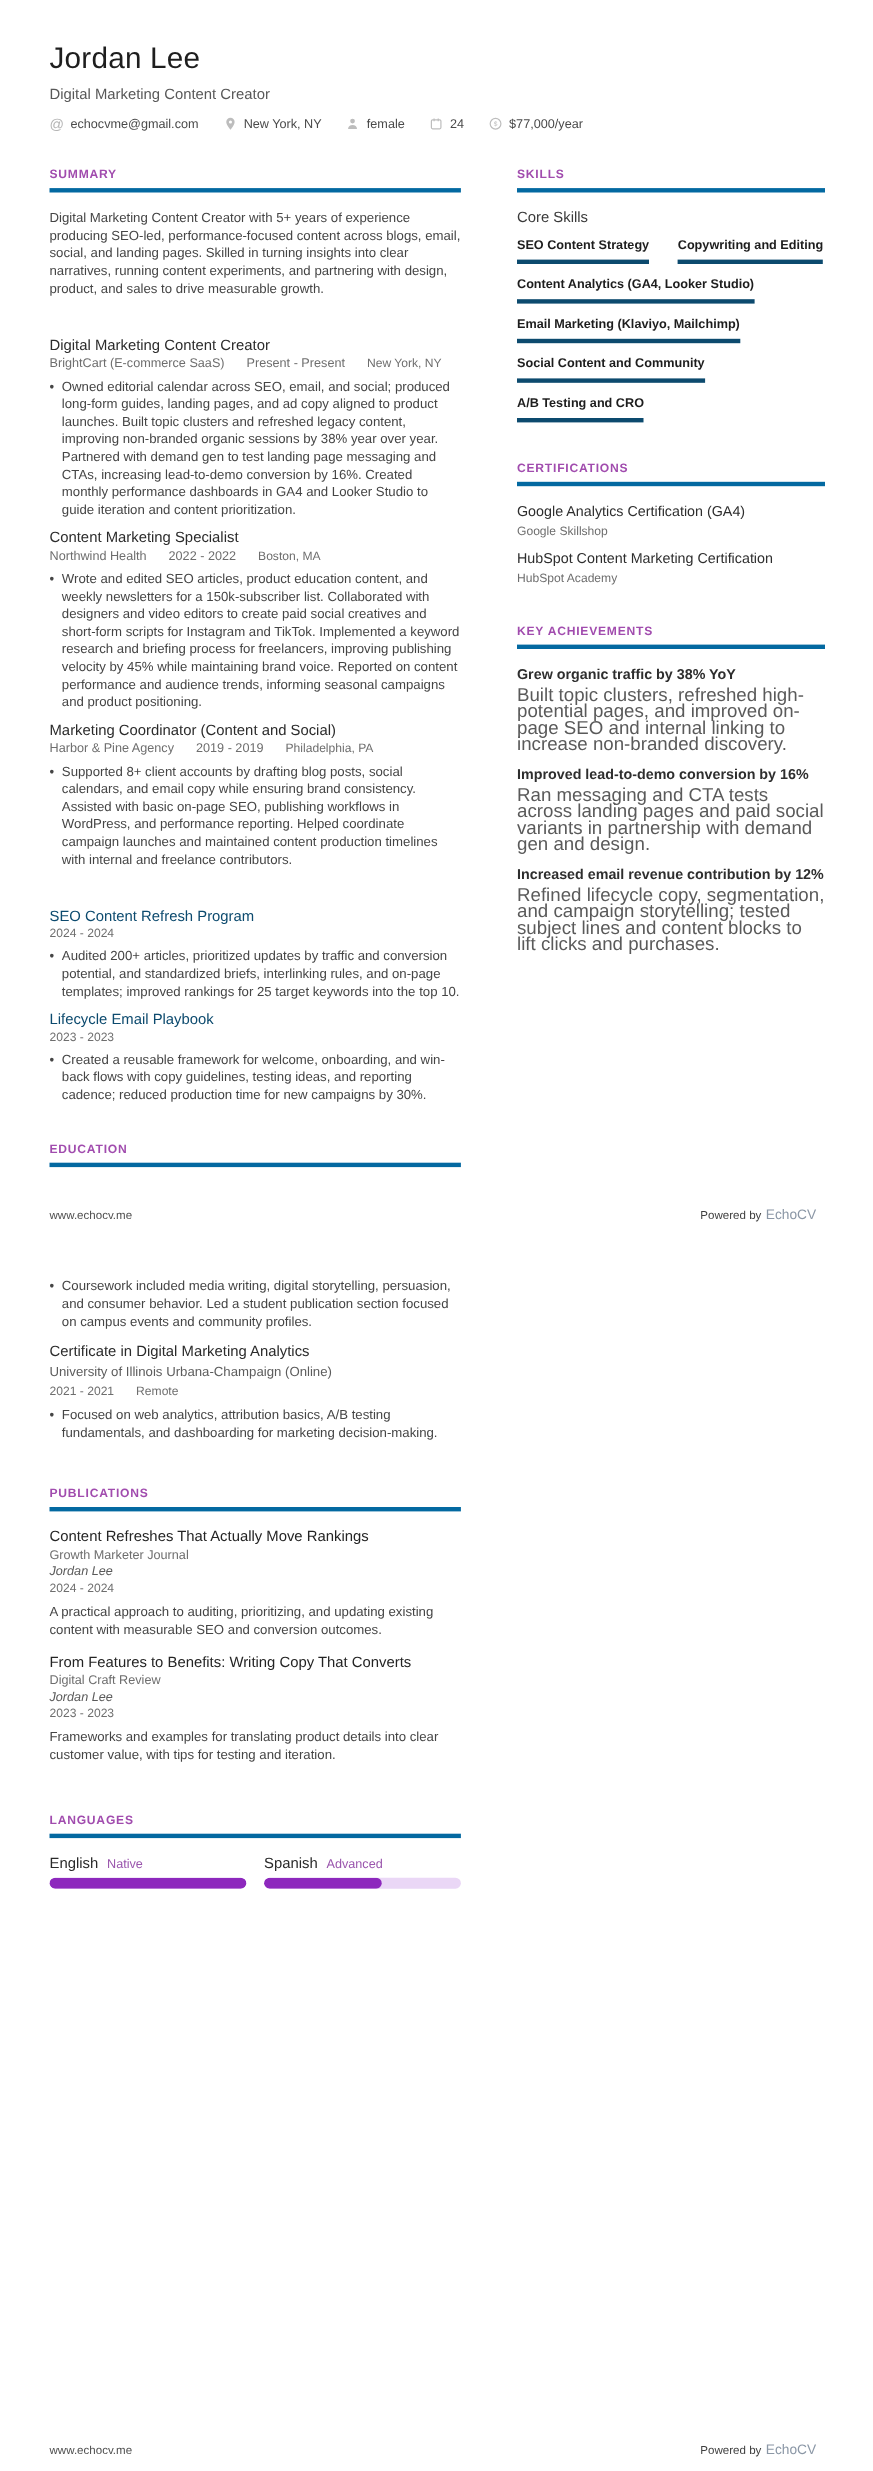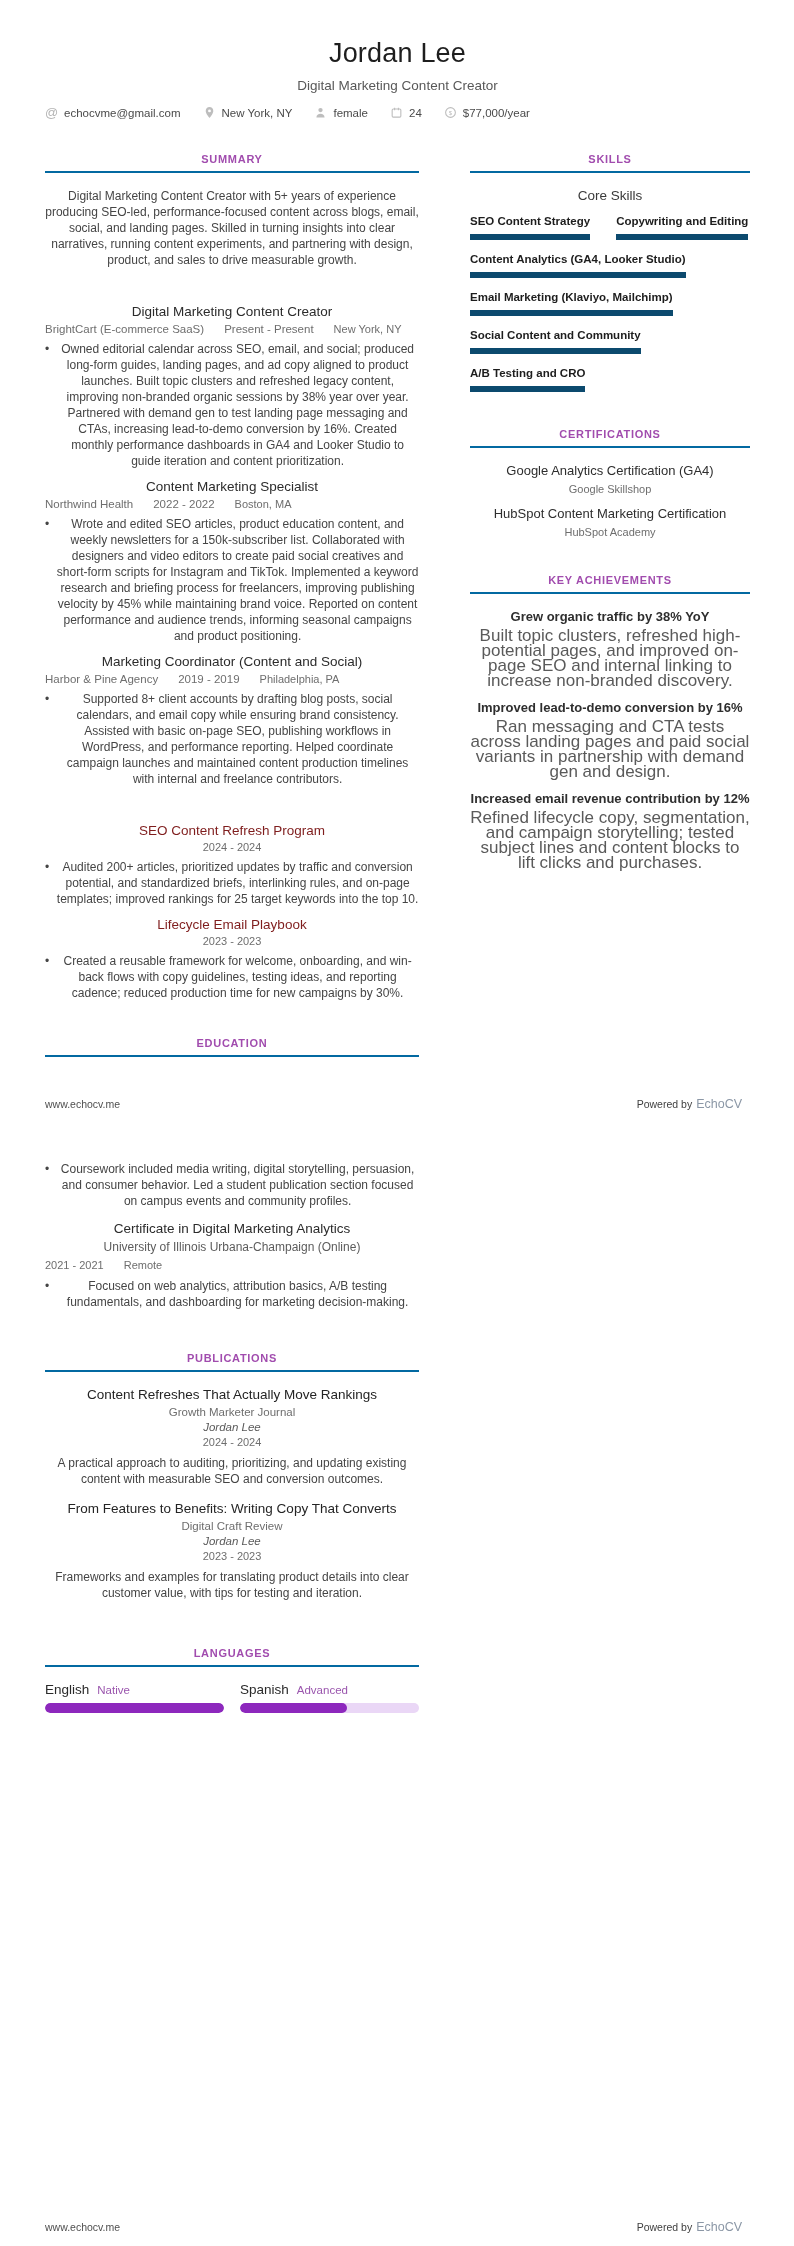--- a/index.html
+++ b/index.html
@@ -1,61 +1,61 @@
 <!DOCTYPE html>
 <html><head>
 <meta charset="utf-8">
 <style>
   * { margin:0; padding:0; box-sizing:border-box; }
   html,body { background:#ffffff; }
   body { font-family:"Liberation Sans","DejaVu Sans",sans-serif; color:#3d3d3d; }
   .canvas { width:794px; height:2246px; margin:0 auto; background:#fff; position:relative; overflow:hidden; }
-  .page { width:794px; height:1123px; position:relative; padding:38px 44px 0 45px; overflow:hidden;text-align:center; }
+  .page { width:794px; height:1123px; position:relative; padding:38px 44px 0 45px; overflow:hidden; }
 
   
   .name { font-size:27px; font-weight:500; color:#1e1e1e; letter-spacing:.2px; }
   .role { font-size:13.5px; color:#585858; margin-top:9px; }
   .contact { display:flex; align-items:center; gap:22px; margin-top:13px; }
   .c-item { display:flex; align-items:center; gap:6px; font-size:11.5px; color:#4a4a4a; }
   .c-item .ic { display:inline-flex; width:13px; height:13px; align-items:center; justify-content:center; color:#b5b5b5; }
   .c-item .ic svg { width:13px; height:13px; }
   .at-glyph { font-size:13px; color:#bdbdbd; line-height:1; }
 
   
   .cols { display:flex; margin-top:34px; }
   .col-left { width:374px; }
   .col-gap { width:51px; }
   .col-right { width:280px; }
 
   .section { margin-top:36px; }
   .section.first { margin-top:0; }
   .sec-head { font-size:11px; font-weight:700; letter-spacing:.7px; color:#a14cae;
-              padding-bottom:6px; border-bottom:2px solid #0369a1; margin-bottom:15px; }
+              padding-bottom:6px; border-bottom:4px solid #0369a1; margin-bottom:15px; }
 
   .body-text { font-size:12px; line-height:16px; color:#454545; }
 
   .job { margin-bottom:10px; }
   .job-title { font-size:13.5px; font-weight:500; color:#2b2b2b; margin-bottom:4px; }
   .job-meta { display:flex; align-items:baseline; gap:20px; font-size:11.5px; color:#6e6e6e; margin-bottom:6px; flex-wrap:wrap; }
   .job-meta .m-loc { font-size:11px; }
   .bullet { display:flex; gap:7px; font-size:12px; line-height:16px; color:#454545; }
   .bullet .dot { flex:0 0 auto; }
 
   .proj { margin-bottom:10px; }
-  .proj-title { font-size:13.5px; font-weight:500; color:#7f1d1d; }
+  .proj-title { font-size:13.5px; font-weight:500; color:#0c4a6e; }
   .proj-dates { font-size:11px; color:#6e6e6e; margin:3px 0 6px; }
 
   .edu-degree { font-size:13.5px; font-weight:500; color:#2b2b2b; }
   .edu-school { font-size:12px; color:#5c5c5c; margin-top:4px; }
   .edu-meta { display:flex; gap:20px; font-size:11px; color:#6e6e6e; margin-top:5px; }
 
   
   .skill-group-title { font-size:13.5px; color:#3a3a3a; margin-bottom:12px; }
   .skills-wrap { display:flex; flex-wrap:wrap; column-gap:26px; row-gap:13px; }
-  .skill { font-size:11.5px; font-weight:700; color:#1d1d1d; padding-bottom:7px; border-bottom:6px solid #0c4a6e; }
+  .skill { font-size:11.5px; font-weight:700; color:#1d1d1d; padding-bottom:7px; border-bottom:4px solid #0c4a6e; }
 
   .cert { margin-bottom:11px; }
   .cert-name { font-size:13px; color:#2e2e2e; }
   .cert-issuer { font-size:11px; color:#6e6e6e; margin-top:5px; }
 
   .ach { margin-bottom:12px; }
   .ach-title { font-size:13px; font-weight:700; color:#2e2e2e; margin-bottom:4px; }
   .ach-desc { font-size:17px; line-height:15px; color:#5a5a5a; }
 
   

